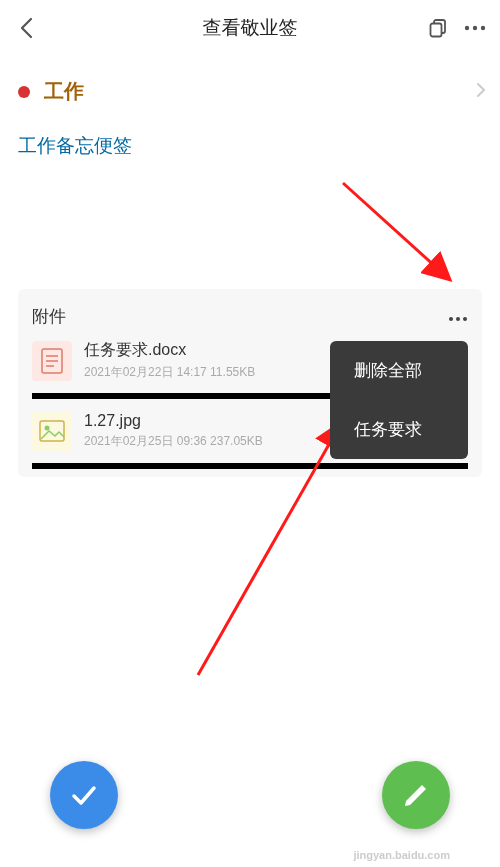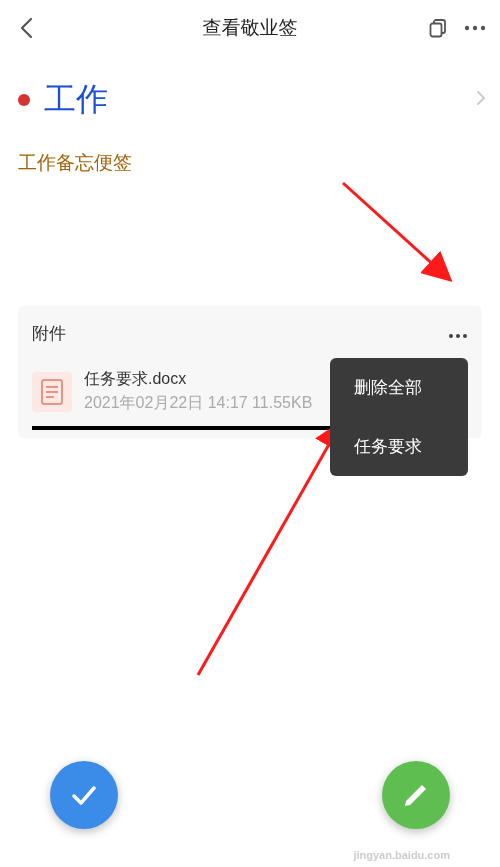--- a/index.html
+++ b/index.html
@@ -51,59 +51,58 @@
       position: relative;
     }
     .category-dot {
       width: 12px;
       height: 12px;
       border-radius: 50%;
       background: #d73333;
       margin-right: 14px;
     }
     .category-name {
-      font-size: 32px;
-      color: #1d4ed8;
-      font-weight: 400;
+      font-size: 20px;
+      color: #a16207;
+      font-weight: 700;
     }
     .category-chevron {
       position: absolute;
       right: 14px;
       color: #ccc;
     }
     .note-title {
       padding: 20px 18px;
       font-size: 19px;
-      color: #a16207;
+      color: #0369a1;
     }
     .attachments-card {
       margin: 110px 18px 0 18px;
       background: #f7f7f7;
       border-radius: 6px;
       padding: 16px 14px 8px 14px;
       position: relative;
     }
     .attachments-header {
       display: flex;
       align-items: center;
       justify-content: space-between;
-      margin-bottom: 12px;
     }
     .attachments-title {
       font-size: 17px;
       color: #333;
     }
     .attachments-more {
       color: #444;
     }
     .attachment-item {
       display: flex;
       align-items: center;
       padding: 12px 0;
-      border-bottom: 4px solid #000000;
+      border-bottom: 6px solid #000000;
       position: relative;
     }
     .attachment-item:last-child { border-bottom: none; }
     .file-icon {
       width: 40px;
       height: 40px;
       border-radius: 4px;
       display: flex;
       align-items: center;
       justify-content: center;
@@ -118,21 +117,21 @@
       overflow: hidden;
     }
     .file-name {
       font-size: 16px;
       color: #333;
       margin-bottom: 3px;
       white-space: nowrap;
       overflow: hidden;
     }
     .file-meta {
-      font-size: 16px;
+      font-size: 12px;
       color: #aaa;
       white-space: nowrap;
       overflow: hidden;
     }
     .item-more {
       color: #555;
       flex-shrink: 0;
       margin-left: 8px;
     }
     .popup-menu {
@@ -246,20 +245,40 @@
           <line x1="5" y1="18" x2="13" y2="18" stroke="#e07a6a" stroke-width="1.5"></line>
         </svg>
     </div>
     <div class="file-info">
       <div class="file-name">任务要求.docx</div>
       <div class="file-meta">2021年02月22日 14:17  11.55KB</div>
     </div>
   </div>
 
 
+  <div class="attachment-item">
+    <div class="file-icon file-icon-img">
+      <svg width="26" height="22" viewBox="0 0 26 22">
+          <rect x="1" y="1" width="24" height="20" rx="2" fill="none" stroke="#cfb24a" stroke-width="1.5"></rect>
+          <circle cx="8" cy="8" r="2.5" fill="#8bce5f"></circle>
+          <polyline points="2,19 10,11 16,16 20,12 25,17" fill="none" stroke="#8bce5f" stroke-width="1.5"></polyline>
+        </svg>
+    </div>
+    <div class="file-info">
+      <div class="file-name">1.27.jpg</div>
+      <div class="file-meta">2021年02月25日 09:36  237.05KB</div>
+    </div>
+    <div class="item-more">
+      <svg width="20" height="6" viewBox="0 0 20 6">
+        <circle cx="3" cy="3" r="2" fill="#555"></circle>
+          <circle cx="10" cy="3" r="2" fill="#555"></circle>
+          <circle cx="17" cy="3" r="2" fill="#555"></circle>
+      </svg>
+    </div>
+  </div>
 
   <div class="popup-menu">
     <div class="popup-item">删除全部</div>
     <div class="popup-item">任务要求</div>
   </div>
 </div>
 
 <div class="arrow" style="top:178px; left:338px;">
   <svg width="140" height="120" viewBox="0 0 140 120">
     <defs>

